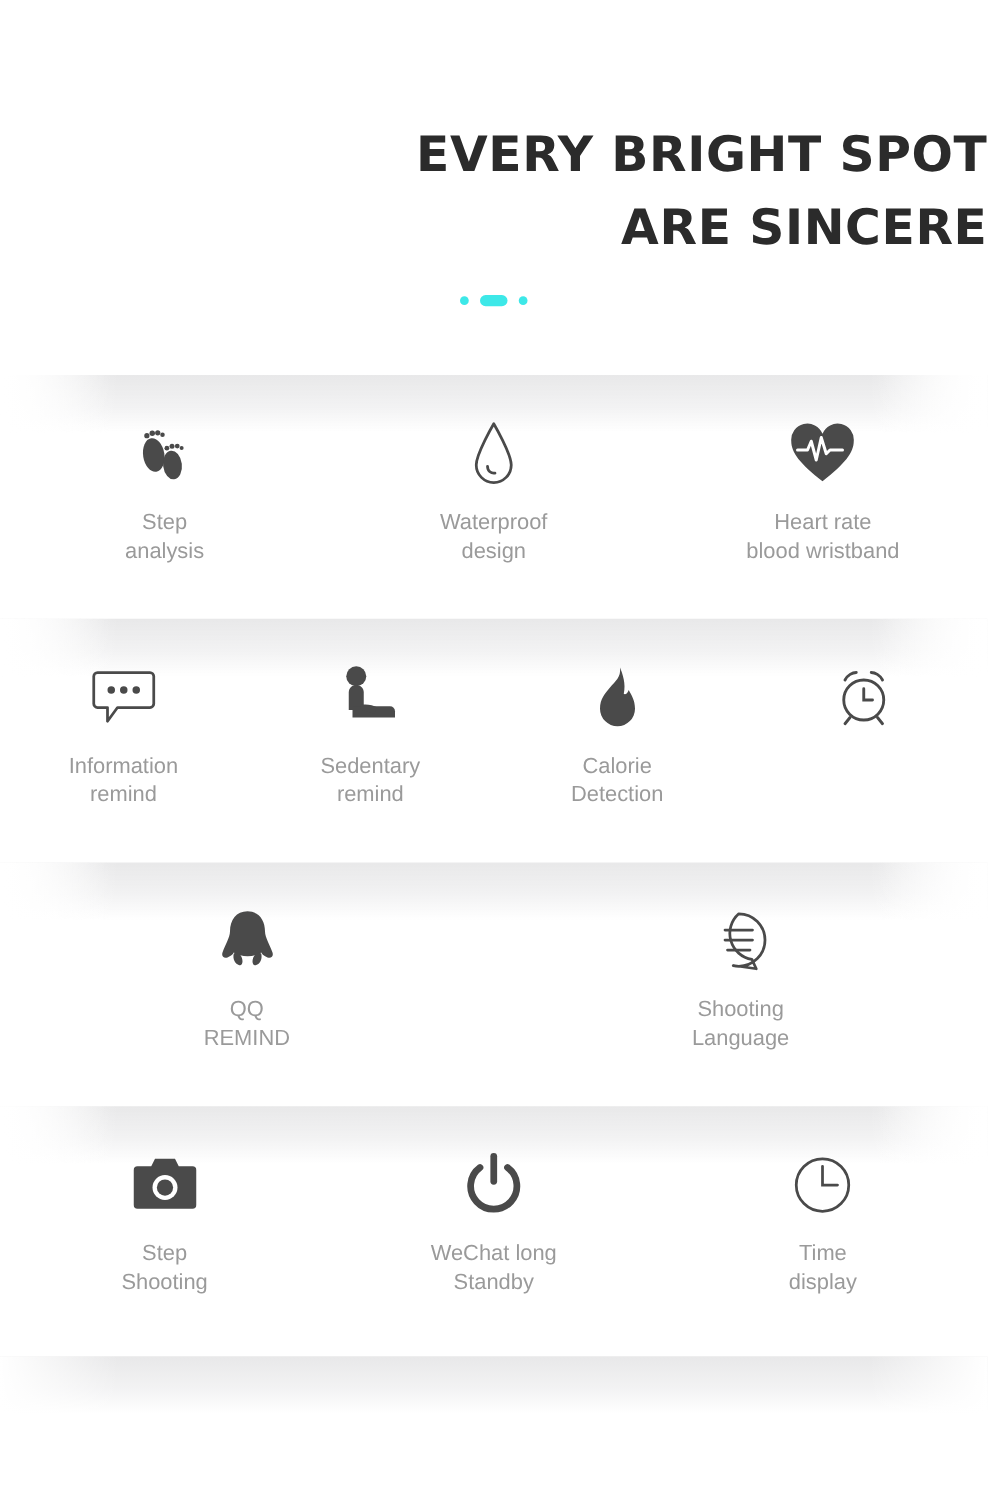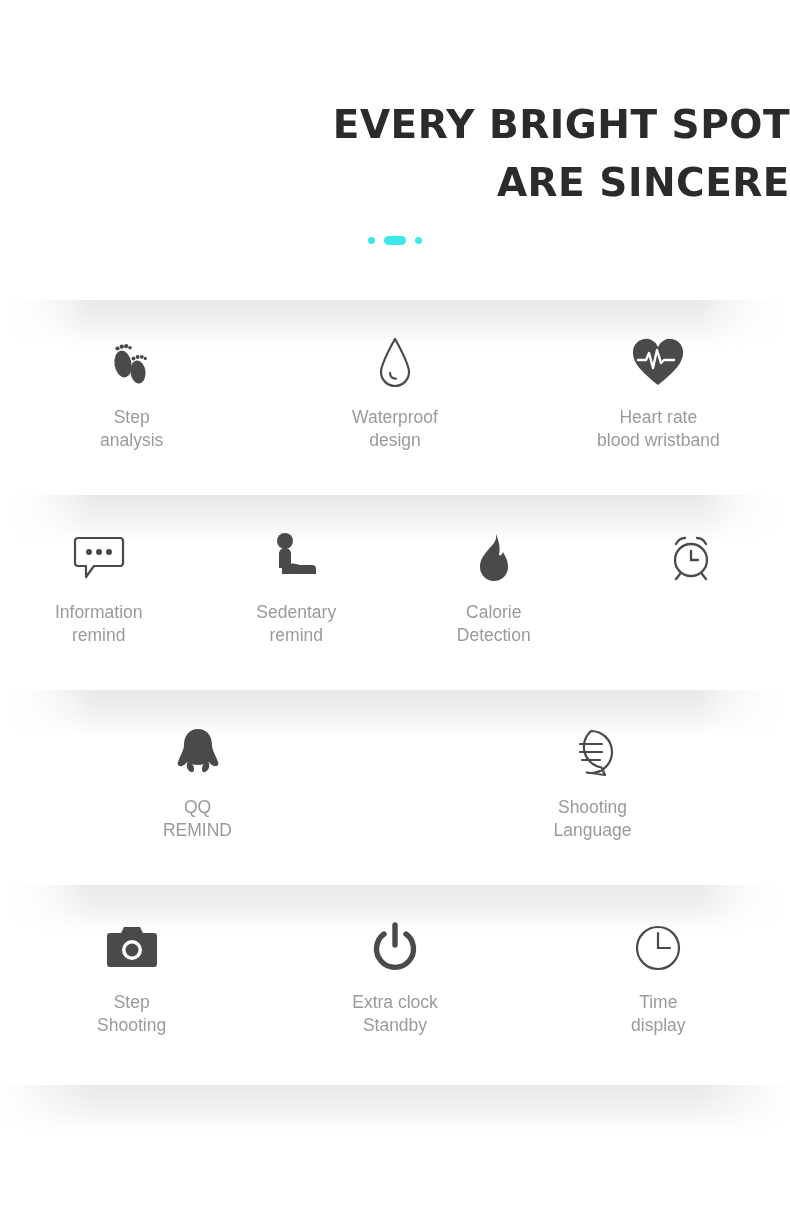--- a/index.html
+++ b/index.html
@@ -257,21 +257,21 @@
         <div class="tile-label">Step
 Shooting</div>
       </div>
       <div class="tile">
         <div class="tile-icon">
           <svg width="48" height="52" viewBox="0 0 48 52" fill="none" stroke="#4a4a4a" stroke-width="5.4" stroke-linecap="round">
             <path d="M13 12A18.5 18.5 0 1 0 35 12"></path>
             <path d="M24 3v20"></path>
           </svg>
         </div>
-        <div class="tile-label">Extra clock
+        <div class="tile-label">WeChat long
 Standby</div>
       </div>
       <div class="tile">
         <div class="tile-icon">
           <svg width="50" height="50" viewBox="0 0 50 50" fill="none" stroke="#4a4a4a" stroke-width="2.2" stroke-linecap="round">
             <circle cx="25" cy="25" r="21"></circle>
             <path d="M25 10v15h12"></path>
           </svg>
         </div>
         <div class="tile-label">Time

